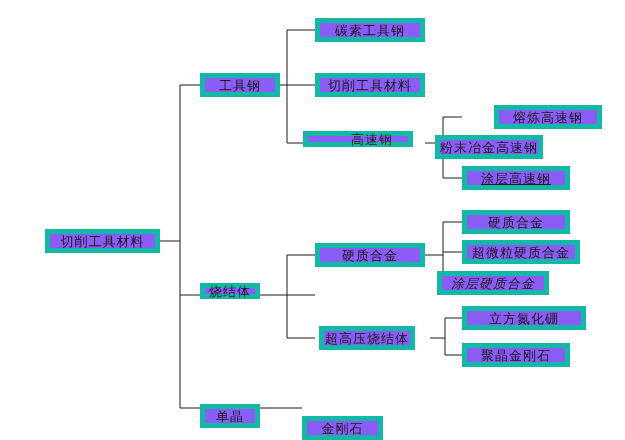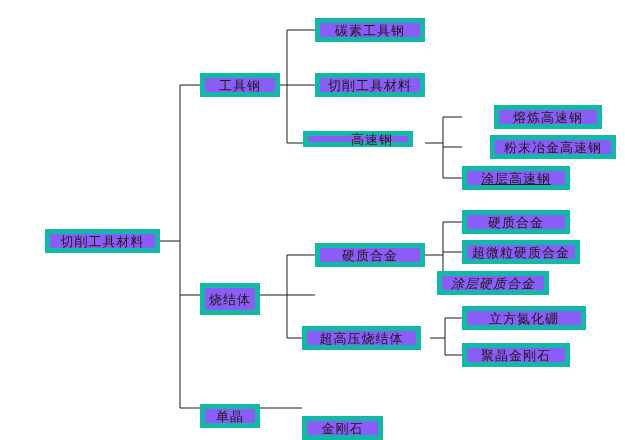--- a/index.html
+++ b/index.html
@@ -48,33 +48,33 @@
              M425 143 H443 M443 117 V178 M443 117 H462 M443 147 H462 M443 178 H462
              M260 295 H287 M287 255 V338 M287 255 H315 M287 295 H315 M287 338 H315
              M425 255 H443 M443 222 V283 M443 222 H462 M443 252 H462 M443 283 H462
              M430 338 H445 M445 318 V355 M445 318 H462 M445 355 H462
              M260 408 H302" fill="none" stroke="#1a1a1a" stroke-width="1"></path>
   </svg>
 
   <div class="node" style="left:45px; top:229px; width:115px; height:24px;">切削工具材料</div>
 
   <div class="node" style="left:200px; top:73px; width:80px; height:24px;">工具钢</div>
-  <div class="node" style="left:200px; top:283px; width:60px; height:32px;">烧结体</div>
+  <div class="node" style="left:200px; top:283px; width:60px; height:16px;">烧结体</div>
   <div class="node" style="left:200px; top:404px; width:60px; height:24px;">单晶</div>
 
   <div class="node" style="left:315px; top:18px; width:110px; height:24px;">碳素工具钢</div>
   <div class="node" style="left:315px; top:73px; width:110px; height:24px;">切削工具材料</div>
   <div class="node" style="left:303px; top:131px; width:110px; height:16px;padding-left:28px;">高速钢</div>
 
   <div class="node" style="left:462px; top:105px; width:108px; height:24px;margin-left:32px;">熔炼高速钢</div>
-  <div class="node" style="left:490px; top:135px; width:126px; height:24px;">粉末冶金高速钢</div>
+  <div class="node" style="left:435px; top:135px; width:108px; height:24px;">粉末冶金高速钢</div>
   <div class="node" style="left:462px; top:166px; width:108px; height:24px;text-decoration:underline;">涂层高速钢</div>
 
   <div class="node" style="left:315px; top:243px; width:110px; height:24px;">硬质合金</div>
-  <div class="node" style="left:302px; top:326px; width:119px; height:24px;">超高压烧结体</div>
+  <div class="node" style="left:319px; top:326px; width:96px; height:24px;">超高压烧结体</div>
 
   <div class="node" style="left:462px; top:210px; width:108px; height:24px;">硬质合金</div>
   <div class="node" style="left:462px; top:240px; width:118px; height:24px;">超微粒硬质合金</div>
   <div class="node" style="left:437px; top:271px; width:112px; height:24px;font-style:italic;">涂层硬质合金</div>
 
   <div class="node" style="left:462px; top:306px; width:124px; height:24px;">立方氮化硼</div>
   <div class="node" style="left:462px; top:343px; width:108px; height:24px;">聚晶金刚石</div>
 
   <div class="node" style="left:302px; top:416px; width:81px; height:24px;">金刚石</div>
 

